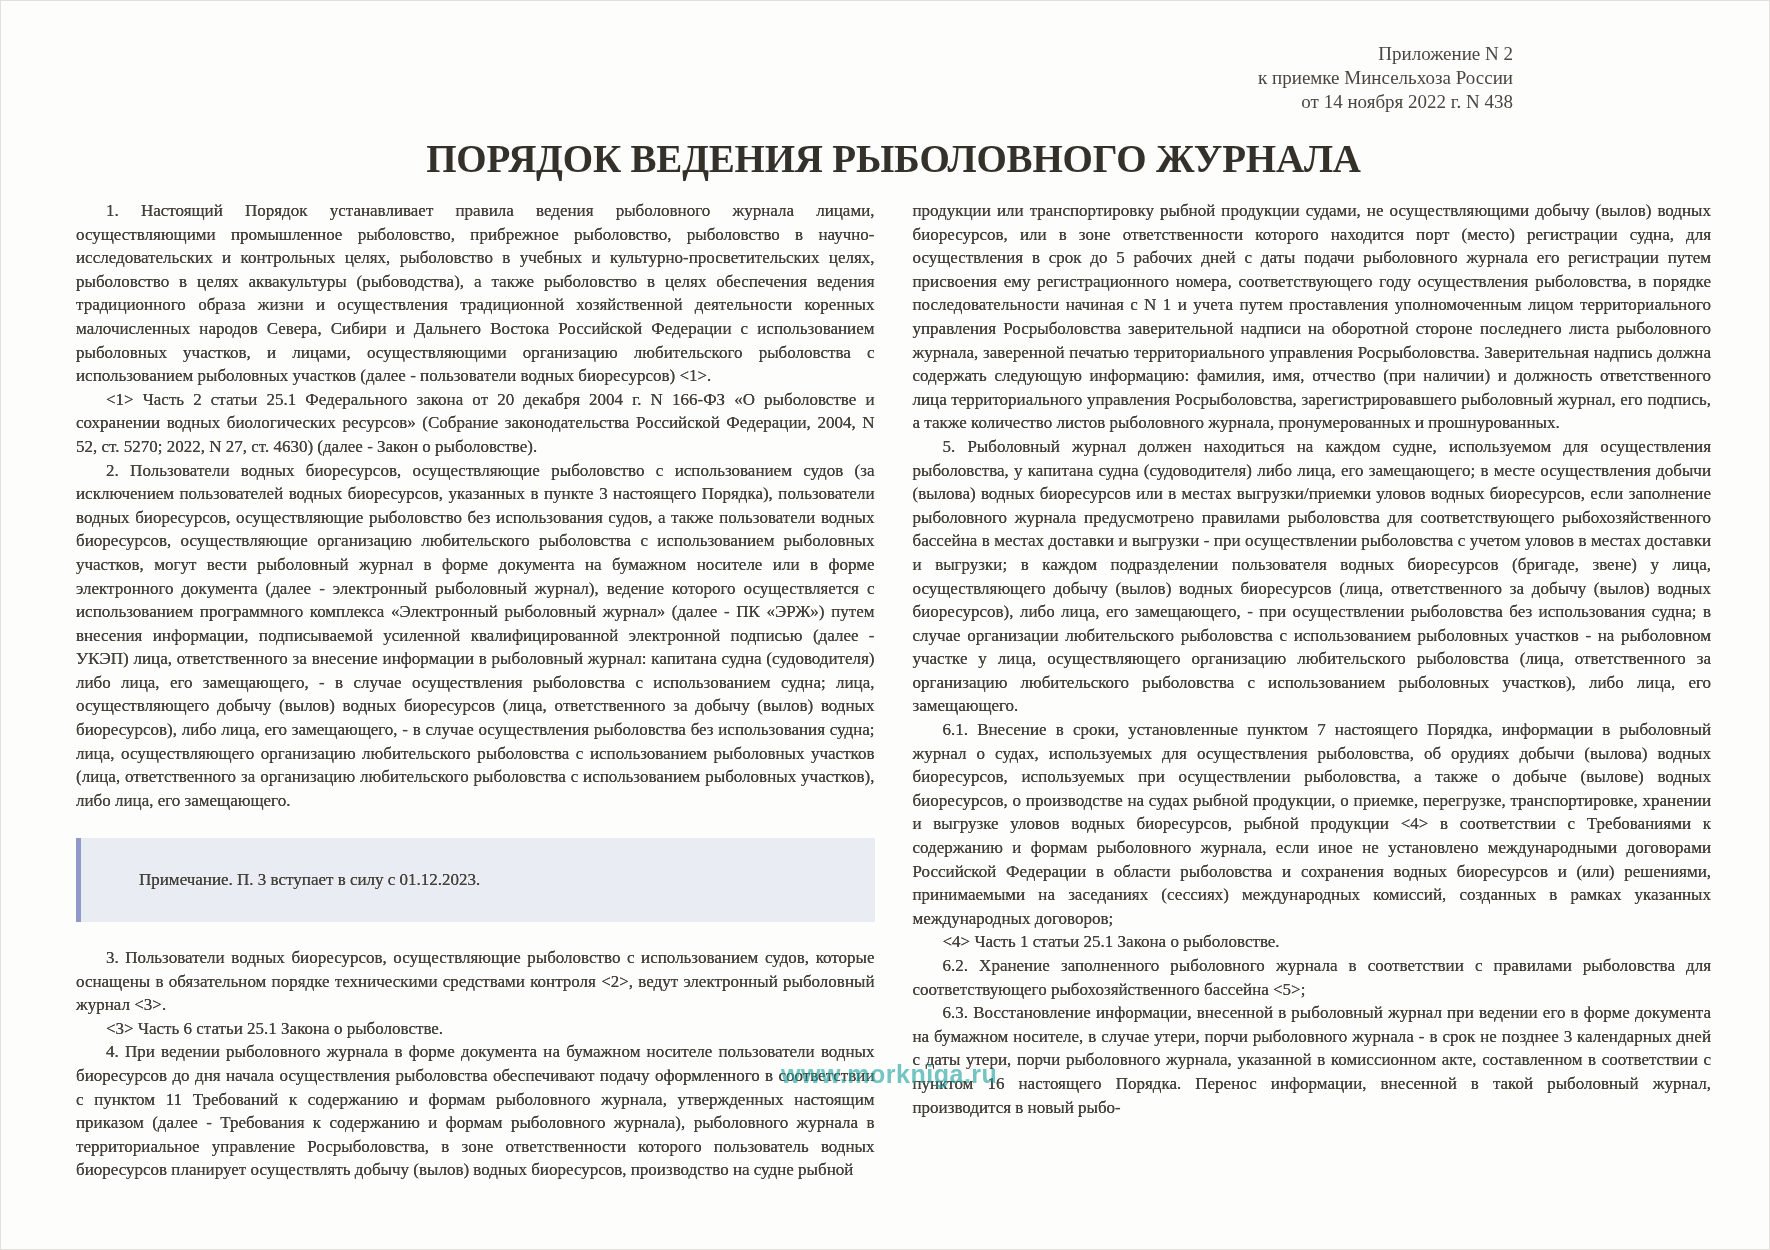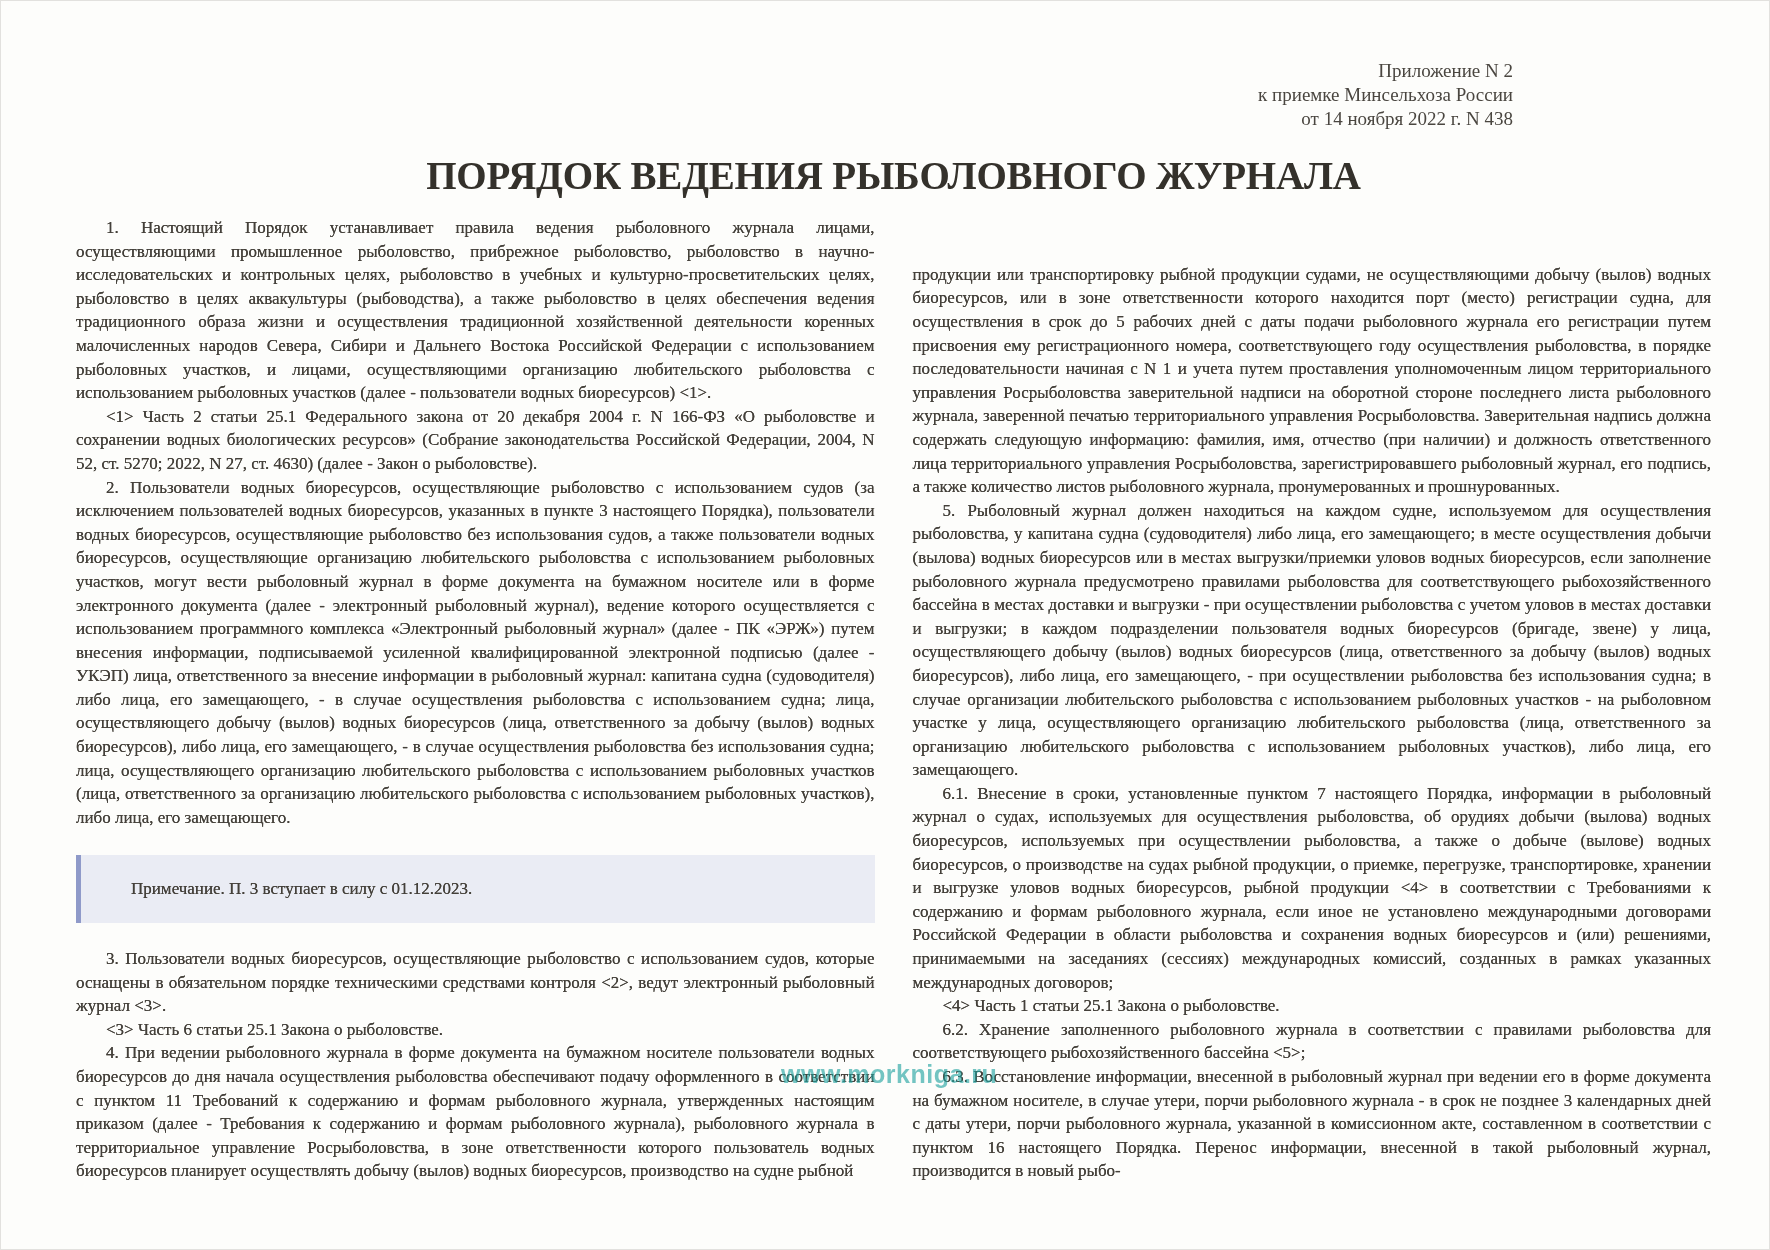--- a/index.html
+++ b/index.html
@@ -7,21 +7,21 @@
     padding: 0;
     background: #ffffff;
   }
   .page {
     position: relative;
     width: 1770px;
     height: 1250px;
     box-sizing: border-box;
     background: #fdfdfb;
     border: 1px solid #e2e1de;
-    padding: 58px 58px 0 75px;
+    padding: 41px 58px 0 75px;
     overflow: hidden;
     font-family: "Liberation Serif", serif;
   }
   .header-block {
     text-align: right;
     padding-right: 198px;
     font-size: 19px;
     line-height: 24px;
     color: #4a4640;
   }
@@ -30,42 +30,41 @@
     text-align: center;
     font-size: 39px;
     font-weight: 700;
     letter-spacing: -0.2px;
     color: #34312b;
   }
   .columns {
     display: flex;
     gap: 38px;
     margin-top: 18px;
-    align-items: flex-end;
   }
   .col {
     flex: 1 1 0;
     text-align: justify;
     font-size: 17px;
     line-height: 23.6px;
     color: #44403a;
     text-shadow: 0 0 0.4px currentColor;
     hyphens: auto;
   }
   p.body { margin: 0; }
   .indent { text-indent: 30px; }
   .footnote { }
   .note-box {
     background: #eaecf4;
     border-left: 5px solid #8f9ac9;
     margin: 26px 0 24px 0;
     padding: 14px 12px 14px 0;
   }
   .note-text {
-    margin: 8px;
+    margin: 16px;
     text-indent: 42px;
     text-align: left;
     font-size: 17px;
     color: #44403a;
   }
   .watermark {
     position: absolute;
     left: 780px;
     top: 1059px;
     font-family: Liberation Sans, sans-serif;

